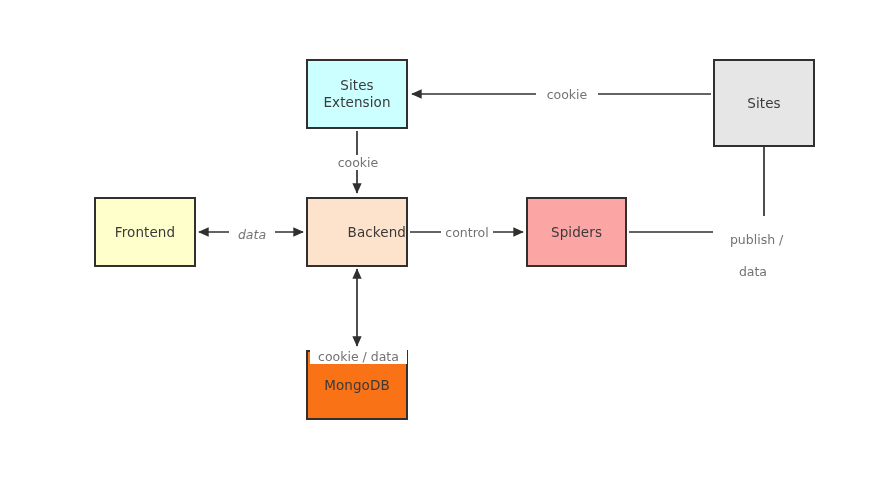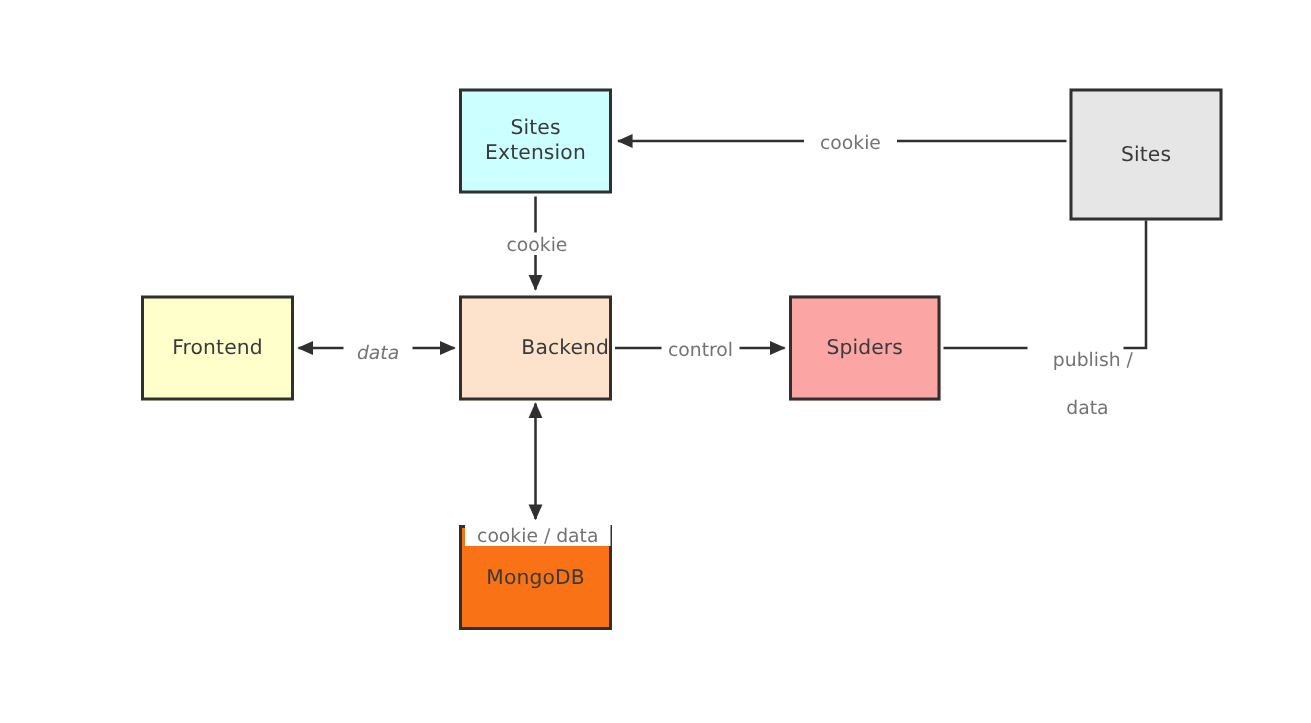--- a/index.html
+++ b/index.html
@@ -111,18 +111,18 @@
   <div class="edge-label" style="left:536px; top:87px; width:60px;">cookie</div>
 
   <div class="edge-label" style="left:327px; top:155px; width:60px;">cookie</div>
 
   <div class="edge-label" style="left:229px; top:227px; width:44px;font-style:italic;">data</div>
 
   <div class="edge-label" style="left:441px; top:225px; width:50px;">control</div>
 
   <div class="edge-label" style="left:310px; top:301px; width:95px;margin-top:48px;">cookie / data</div>
 
-  <div class="edge-label two-line" style="left:685px; top:216px; width:62px;">
+  <div class="edge-label two-line" style="left:713px; top:216px; width:62px;">
     <span>publish /</span><br>
     <span>data</span>
   </div>
 
 </div>
 
 </body></html>

